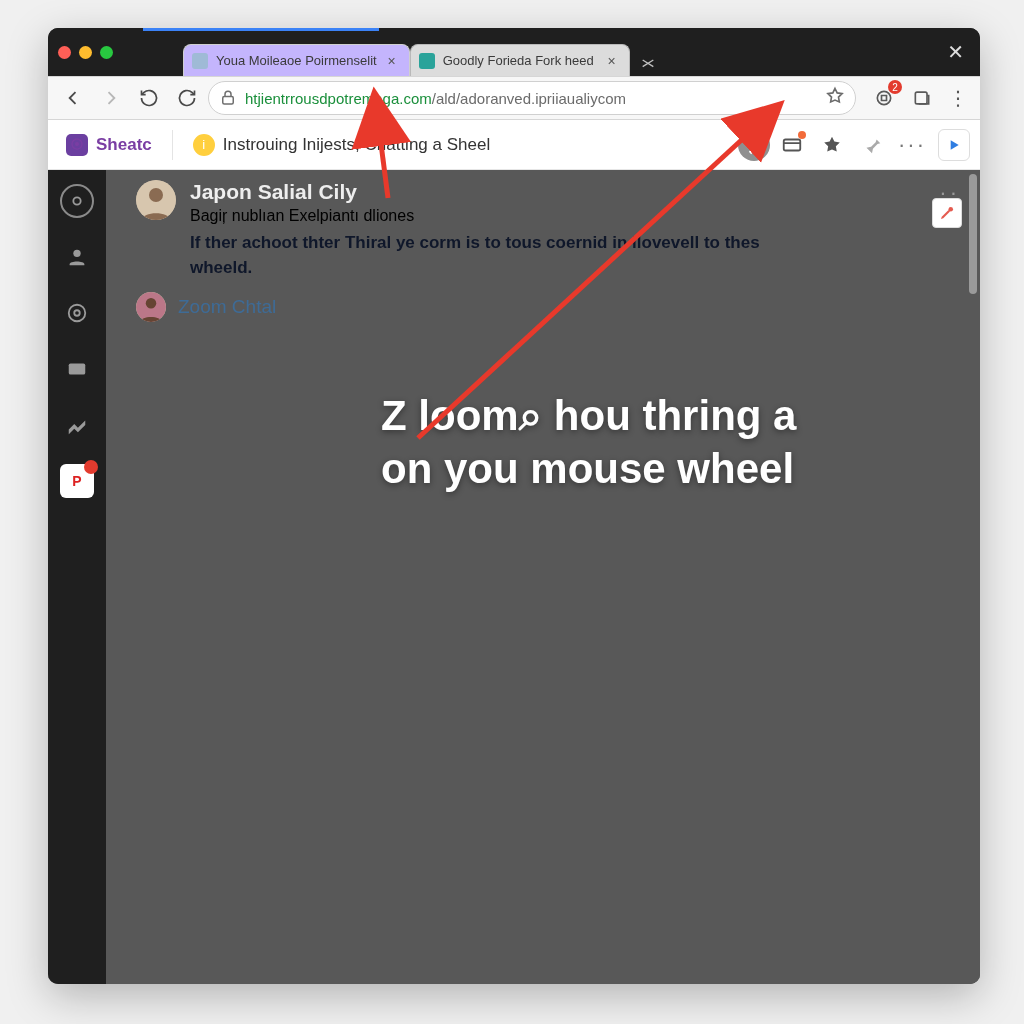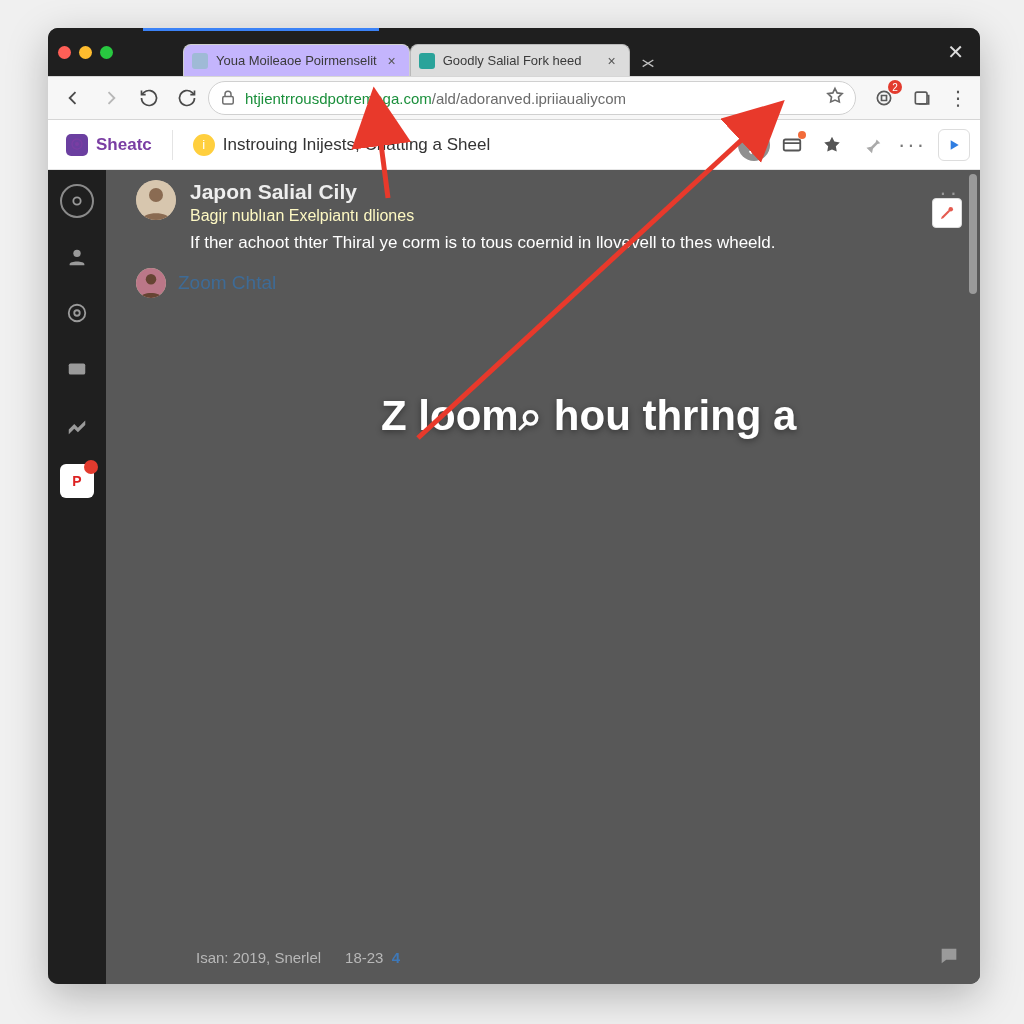--- a/index.html
+++ b/index.html
@@ -79,22 +79,22 @@
   .dimmer{ position:absolute; inset:0; background:rgba(60,60,60,.55); }
 
   .card-area{ position:absolute; left:30px; right:20px; top:10px; }
 
   .post { background: transparent; color:#fff; }
   .post-head{ display:flex; align-items:flex-start; gap:14px; }
   .avatar{ width:40px;height:40px;border-radius:50%; background:#c7b9a5; overflow:hidden; display:flex;align-items:center;justify-content:center;}
   .avatar.sm{width:30px;height:30px;}
   .avatar svg{width:100%;height:100%;}
   .p-title{ font-size:21px; font-weight:700; color:#eee; }
-  .p-sub{ font-size:16px; color:#fef9c3; margin-top:3px;}
-  .p-body{ font-size:17px; color:#ffffff; margin-top:6px; max-width:620px; line-height:1.45;}
+  .p-sub{ font-size:16px; color:#000000; margin-top:3px;}
+  .p-body{ font-size:17px; color:#0f172a; margin-top:6px; max-width:620px; line-height:1.45;font-weight:bold;}
   .p-actions{ margin-left:auto; color:#9a9a9a; font-size:22px; letter-spacing:3px;}
   .reply{ margin-top:12px; display:flex; gap:12px; align-items:center;}
   .reply-name{ font-size:19px; color:#3e6b96; font-weight:500;}
 
   .edit-icon{ position:absolute; right:-2px; top:18px; width:30px; height:30px; background:#fff; border:1px solid #ddd; border-radius:4px; display:flex;align-items:center;justify-content:center;}
   .edit-icon svg{width:18px;height:18px;} .edit-icon .pin{fill:#e45a4f;}
 
   .overlay-text{ position:absolute; left:275px; top:220px; right:100px; font-size:42px; font-weight:800; color:#fff; text-shadow:0 2px 6px rgba(0,0,0,.4); line-height:1.25; }
 
   
@@ -121,21 +121,21 @@
       <span class="tl-max"></span>
     </div>
     <div class="tabs">
       <div class="tab active">
         <span class="favicon"></span>
         <span class="ttitle">Youa Moileaoe Poirmenselit</span>
         <span class="tclose">×</span>
       </div>
       <div class="tab">
         <span class="favicon g"></span>
-        <span class="ttitle">Goodly Salial Fork heed</span>
+        <span class="ttitle">Goodly Forieda Fork heed</span>
         <span class="tclose">×</span>
       </div>
       <div class="newtab">
         <svg viewBox="0 0 24 24" fill="none" stroke="currentColor" stroke-width="2">
             <path d="M4 6l16 10M4 16L20 6"></path>
           </svg>
       </div>
     </div>
     <div class="window-close">✕</div>
   </div>
@@ -317,33 +317,25 @@
         <div class="edit-icon">
           <svg viewBox="0 0 24 24">
               <path class="pin" d="M4 20l3-1 9-9-2-2-9 9-1 3z"></path>
               <circle cx="17" cy="7" r="3" fill="#e45a4f"></circle>
             </svg>
         </div>
       </div>
 
       <div class="overlay-text">
         <span>Z loom⌕ hou thring a</span><br>
+        <span>on you mouse wheel</span>
       </div>
 
       <div class="scrollbar"></div>
 
-      <div class="footer">
-        <span>Isan: 2019,  Snerlel</span>
-        <span><span>18-23</span> <span class="fnum">4</span></span>
-        <span class="chat">
-          <svg viewBox="0 0 24 24" fill="currentColor">
-              <path d="M4 4h16v12H9l-5 4V4z"></path>
-            </svg>
-        </span>
-      </div>
     </div>
   </div>
 
   <div class="arrow" style="left:300px; top:100px;">
     <svg width="420" height="330">
       <defs>
           <marker id="ah1" markerWidth="14" markerHeight="14" refX="2" refY="6" orient="auto">
             <path d="M0 0L12 6L0 12z" fill="#e8392b"></path>
           </marker>
         </defs>

